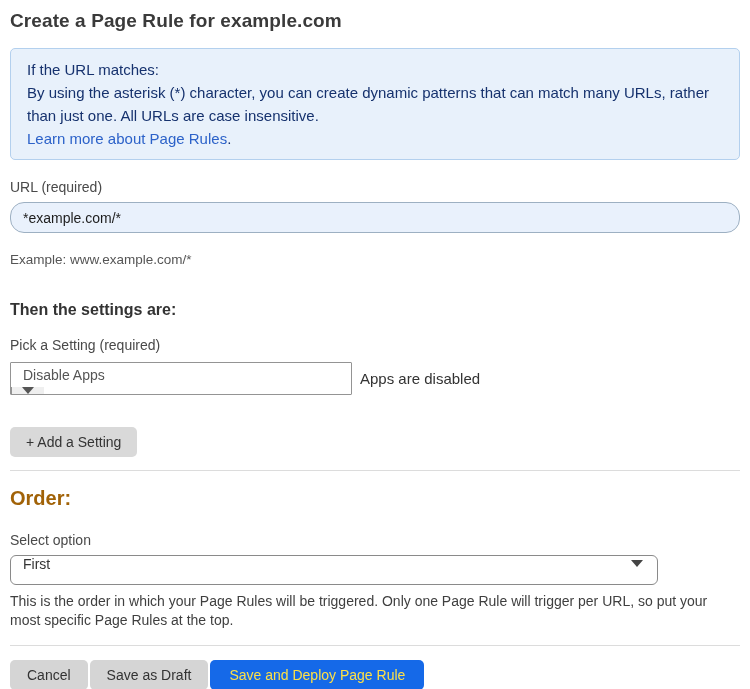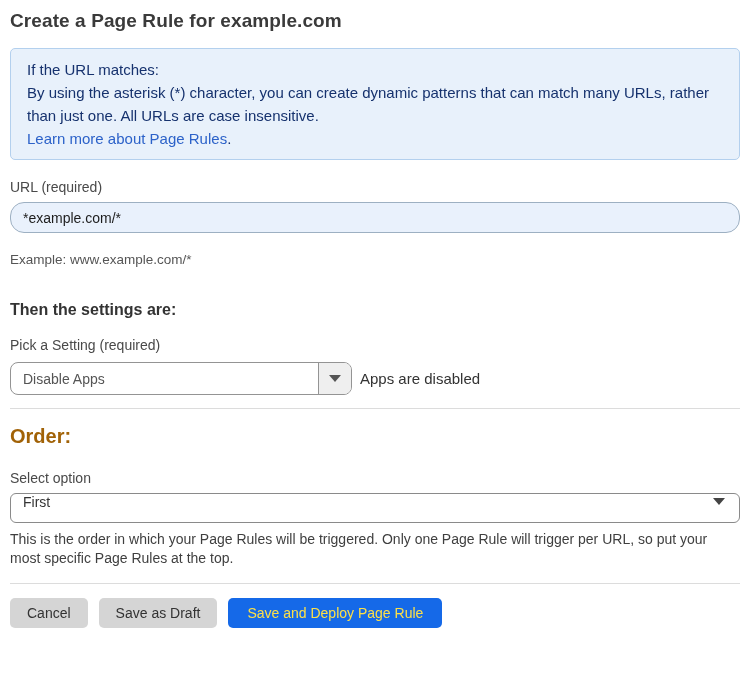--- a/index.html
+++ b/index.html
@@ -46,24 +46,24 @@
     display: flex; align-items: center;
   }
   .helper-text { margin-top: 18px; font-size: 13.5px; color: #555555; line-height: 17px; }
 
   
   .section-heading { margin-top: 32px; font-size: 16px; font-weight: bold; color: #333333; line-height: 20px; }
   .picker-label { margin-top: 17px; font-size: 14px; color: #494949; line-height: 17px; }
   .setting-row { margin-top: 8px; display: flex; align-items: center; }
   .dropdown {
     width: 342px; height: 33px;
-    border: 1px solid #949494; border-radius: 8px;
+    border: 1px solid #949494; border-radius: 1px;
     background: #ffffff;
     display: flex; align-items: stretch;
-    cursor: pointer; overflow: hidden;
+    cursor: pointer; overflow: hidden; flex-direction: column;
   }
   .dropdown-value {
     flex: 1; display: flex; align-items: center;
     padding-left: 12px; font-size: 14px; color: #555555;
   }
   .dropdown-arrow-box {
     width: 33px; background: #efefef; border-left: 1px solid #949494;
     display: flex; align-items: center; justify-content: center;
   }
   .tri-down {
@@ -84,39 +84,39 @@
   }
 
   .divider { margin-top: 13px; border: none; border-top: 1px solid #dcdcdc; height: 0; }
   .divider-2 { margin-top: 15px; border: none; border-top: 1px solid #dcdcdc; height: 0; }
 
   
   .order-heading { margin-top: 17px; font-size: 20px; font-weight: bold; color: #a16207; line-height: 20px; }
   .select-label { margin-top: 24px; font-size: 14px; color: #494949; line-height: 17px; }
   .order-select {
     margin-top: 6px;
-    width: 730px; height: 30px;
+    width: 648px; height: 30px;
     border: 1px solid #8a8a8a; border-radius: 6px;
     background: #ffffff;
     display: flex; align-items: center; justify-content: space-between;
     padding: 0 14px 13px 12px;
     font-size: 14px; color: #333333;
     cursor: pointer;
   }
   .order-select .tri-down {
     border-left-width: 6px; border-right-width: 6px; border-top-width: 7px;
     border-top-color: #444444;
   }
   .order-description {
     margin-top: 7px; font-size: 14px; color: #3f3f3f; line-height: 19px;
     width: 730px;
   }
 
   
-  .footer-row { margin-top: 14px; display: flex; align-items: flex-start; gap: 11px; }
+  .footer-row { margin-top: 14px; display: flex; align-items: flex-start; gap: 2px; }
   .btn {
     height: 30px; border: none; border-radius: 5px;
     font-family: "Liberation Sans", sans-serif;
     font-size: 14px; cursor: pointer;
     display: inline-flex; align-items: center; justify-content: center;
   }
   .btn-gray { background: #d5d5d5; color: #333333; padding: 0 17px; }
   .btn-primary { background: #1569e8; color: #fde047; padding: 4px 19px; }
 </style>
 </head>
@@ -144,20 +144,21 @@
   <div class="setting-row">
     <div class="dropdown">
       <div class="dropdown-value">Disable Apps</div>
       <div class="dropdown-arrow-box">
         <span class="tri-down"></span>
       </div>
     </div>
     <div class="setting-status">Apps are disabled</div>
   </div>
 
+  <button class="add-setting-btn">+ Add a Setting</button>
 
   <hr class="divider">
 
   <div class="order-heading">Order:</div>
   <div class="select-label">Select option</div>
 
   <div class="order-select">
     <span>First</span>
     <span class="tri-down"></span>
   </div>

